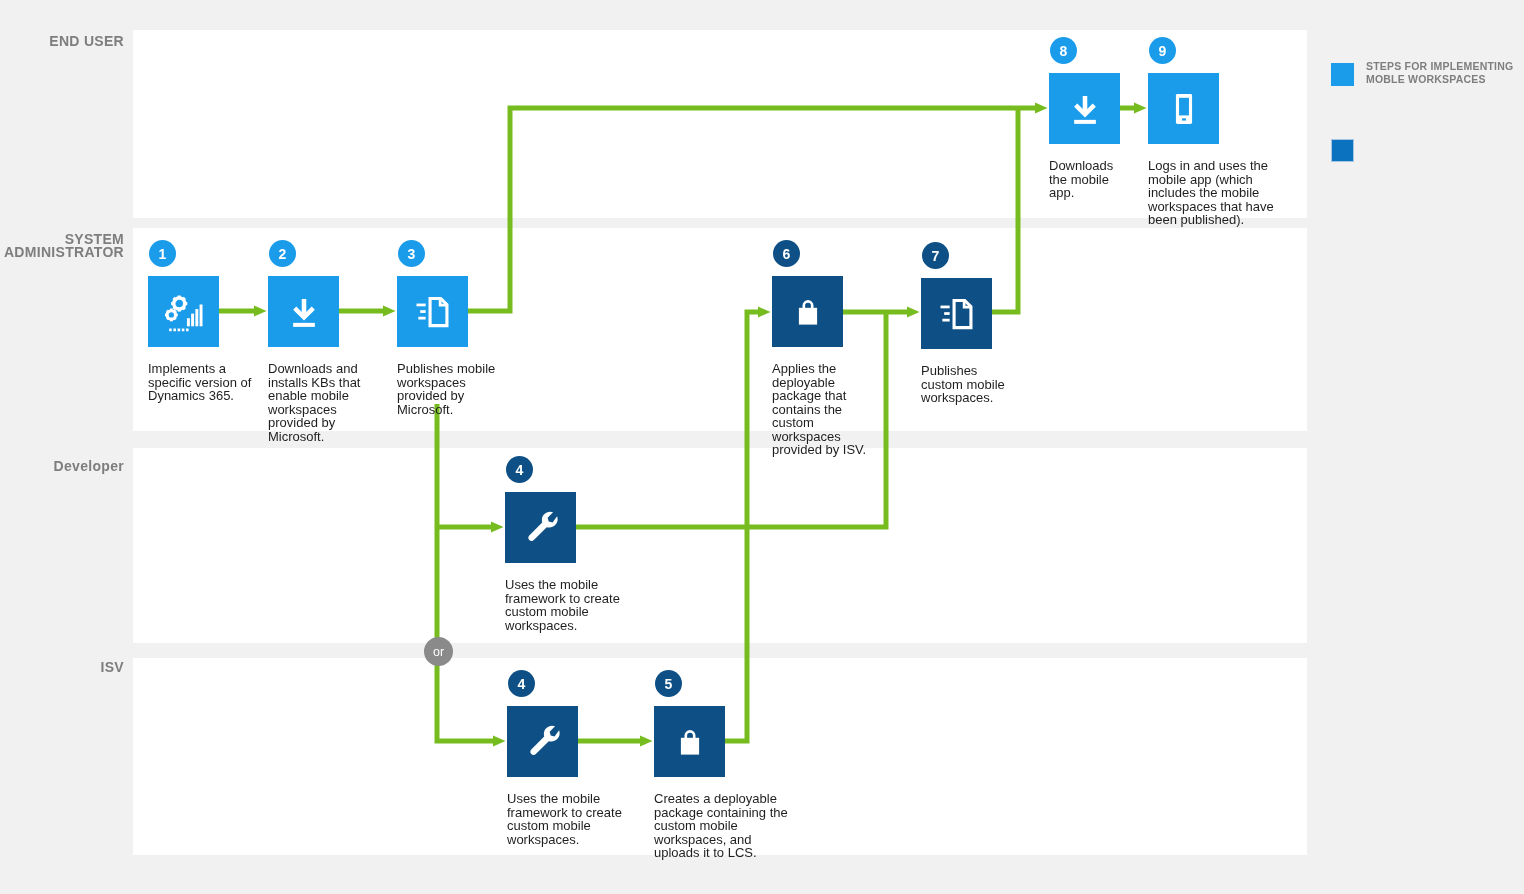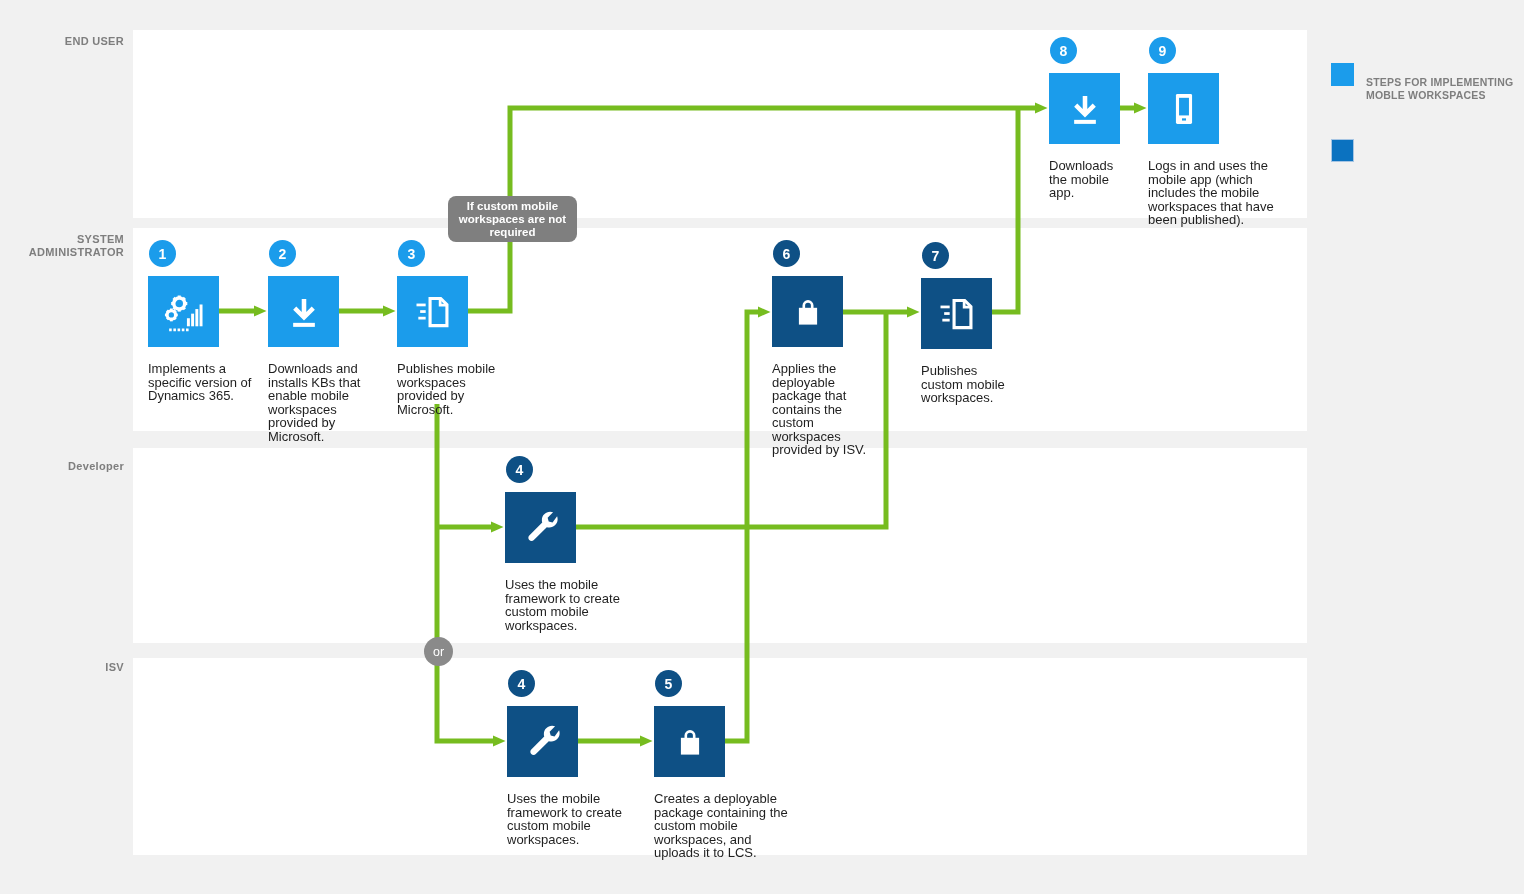--- a/index.html
+++ b/index.html
@@ -12,21 +12,21 @@
   body{font-family:"Liberation Sans",sans-serif;background:#fff}
   .stage{position:relative;width:1524px;height:894px;background:var(--background);overflow:hidden}
 
   .lane{position:absolute;left:133px;width:1174px;background:var(--lane-white);z-index:0}
   #lane-enduser{top:30px;height:188px}
   #lane-sysadmin{top:228px;height:203px}
   #lane-developer{top:448px;height:195px}
   #lane-isv{top:658px;height:197px}
 
   .lane-label{position:absolute;left:0;width:124px;text-align:right;z-index:1;
-    color:var(--lane-label-gray);font-size:11px;font-weight:700;line-height:13px;letter-spacing:.3px}
+    color:var(--lane-label-gray);font-size:14px;font-weight:700;line-height:13px;letter-spacing:.3px}
   #label-enduser{top:35px}
   #label-sysadmin{top:233px}
   #label-developer{top:460px}
   #label-isv{top:661px}
 
   .connectors{position:absolute;left:0;top:0;z-index:1}
   .c{fill:none;stroke:var(--green);stroke-width:5;stroke-linejoin:miter;stroke-linecap:butt}
   .arrow{marker-end:url(#arw)}
   .arrowhead{fill:var(--green)}
 
@@ -59,21 +59,21 @@
 
   #or-badge{position:absolute;z-index:3;left:424px;top:637px;width:29px;height:29px;border-radius:50%;
     background:var(--or-gray);color:#fff;font-weight:400;font-size:12.5px;
     display:flex;align-items:center;justify-content:center}
 
   .legend-swatch{position:absolute;left:1331px;width:23px;height:23px;z-index:1}
   #legend-sq1{top:63px;background:var(--light-blue)}
   #legend-sq2{top:139px;background:var(--legend-custom-blue);border:1px solid #A6C5E3}
   .legend-label{position:absolute;left:1366px;width:152px;z-index:1;
     color:var(--lane-label-gray);font-size:10.5px;font-weight:700;line-height:12.5px;letter-spacing:.2px}
-  #legend-l1{top:76px}
+  #legend-l1{top:60px}
   #legend-l2{top:136px}
 
   .icon{display:block}
   .ic-stroke{fill:none;stroke:#fff}
   .ic-fill{fill:#fff}
   .ic-bg{fill:var(--light-blue)}
 </style>
 </head>
 <body>
 
@@ -251,21 +251,20 @@
     <div class="box">
       <svg class="icon" width="44" height="44" viewBox="0 0 24 24">
         <rect class="ic-fill" x="7.6" y="3.8" width="8.8" height="16.4" rx="0.8"></rect>
         <rect class="ic-bg" x="9.3" y="5.9" width="5.4" height="9.6"></rect>
         <rect class="ic-bg" x="10.9" y="17.1" width="2.2" height="1.2"></rect>
       </svg>
     </div>
     <div class="caption">Logs in and uses the mobile app (which includes the mobile workspaces that have been published).</div>
   </div>
 
-  <div class="callout" id="callout-a">If custom mobile workspaces are not required</div>
 
   <div id="or-badge">or</div>
 
   <div class="legend-swatch" id="legend-sq1"></div>
   <div class="legend-label" id="legend-l1">STEPS FOR IMPLEMENTING MOBLE WORKSPACES</div>
   <div class="legend-swatch" id="legend-sq2"></div>
 
 </div>
 
 </body></html>

